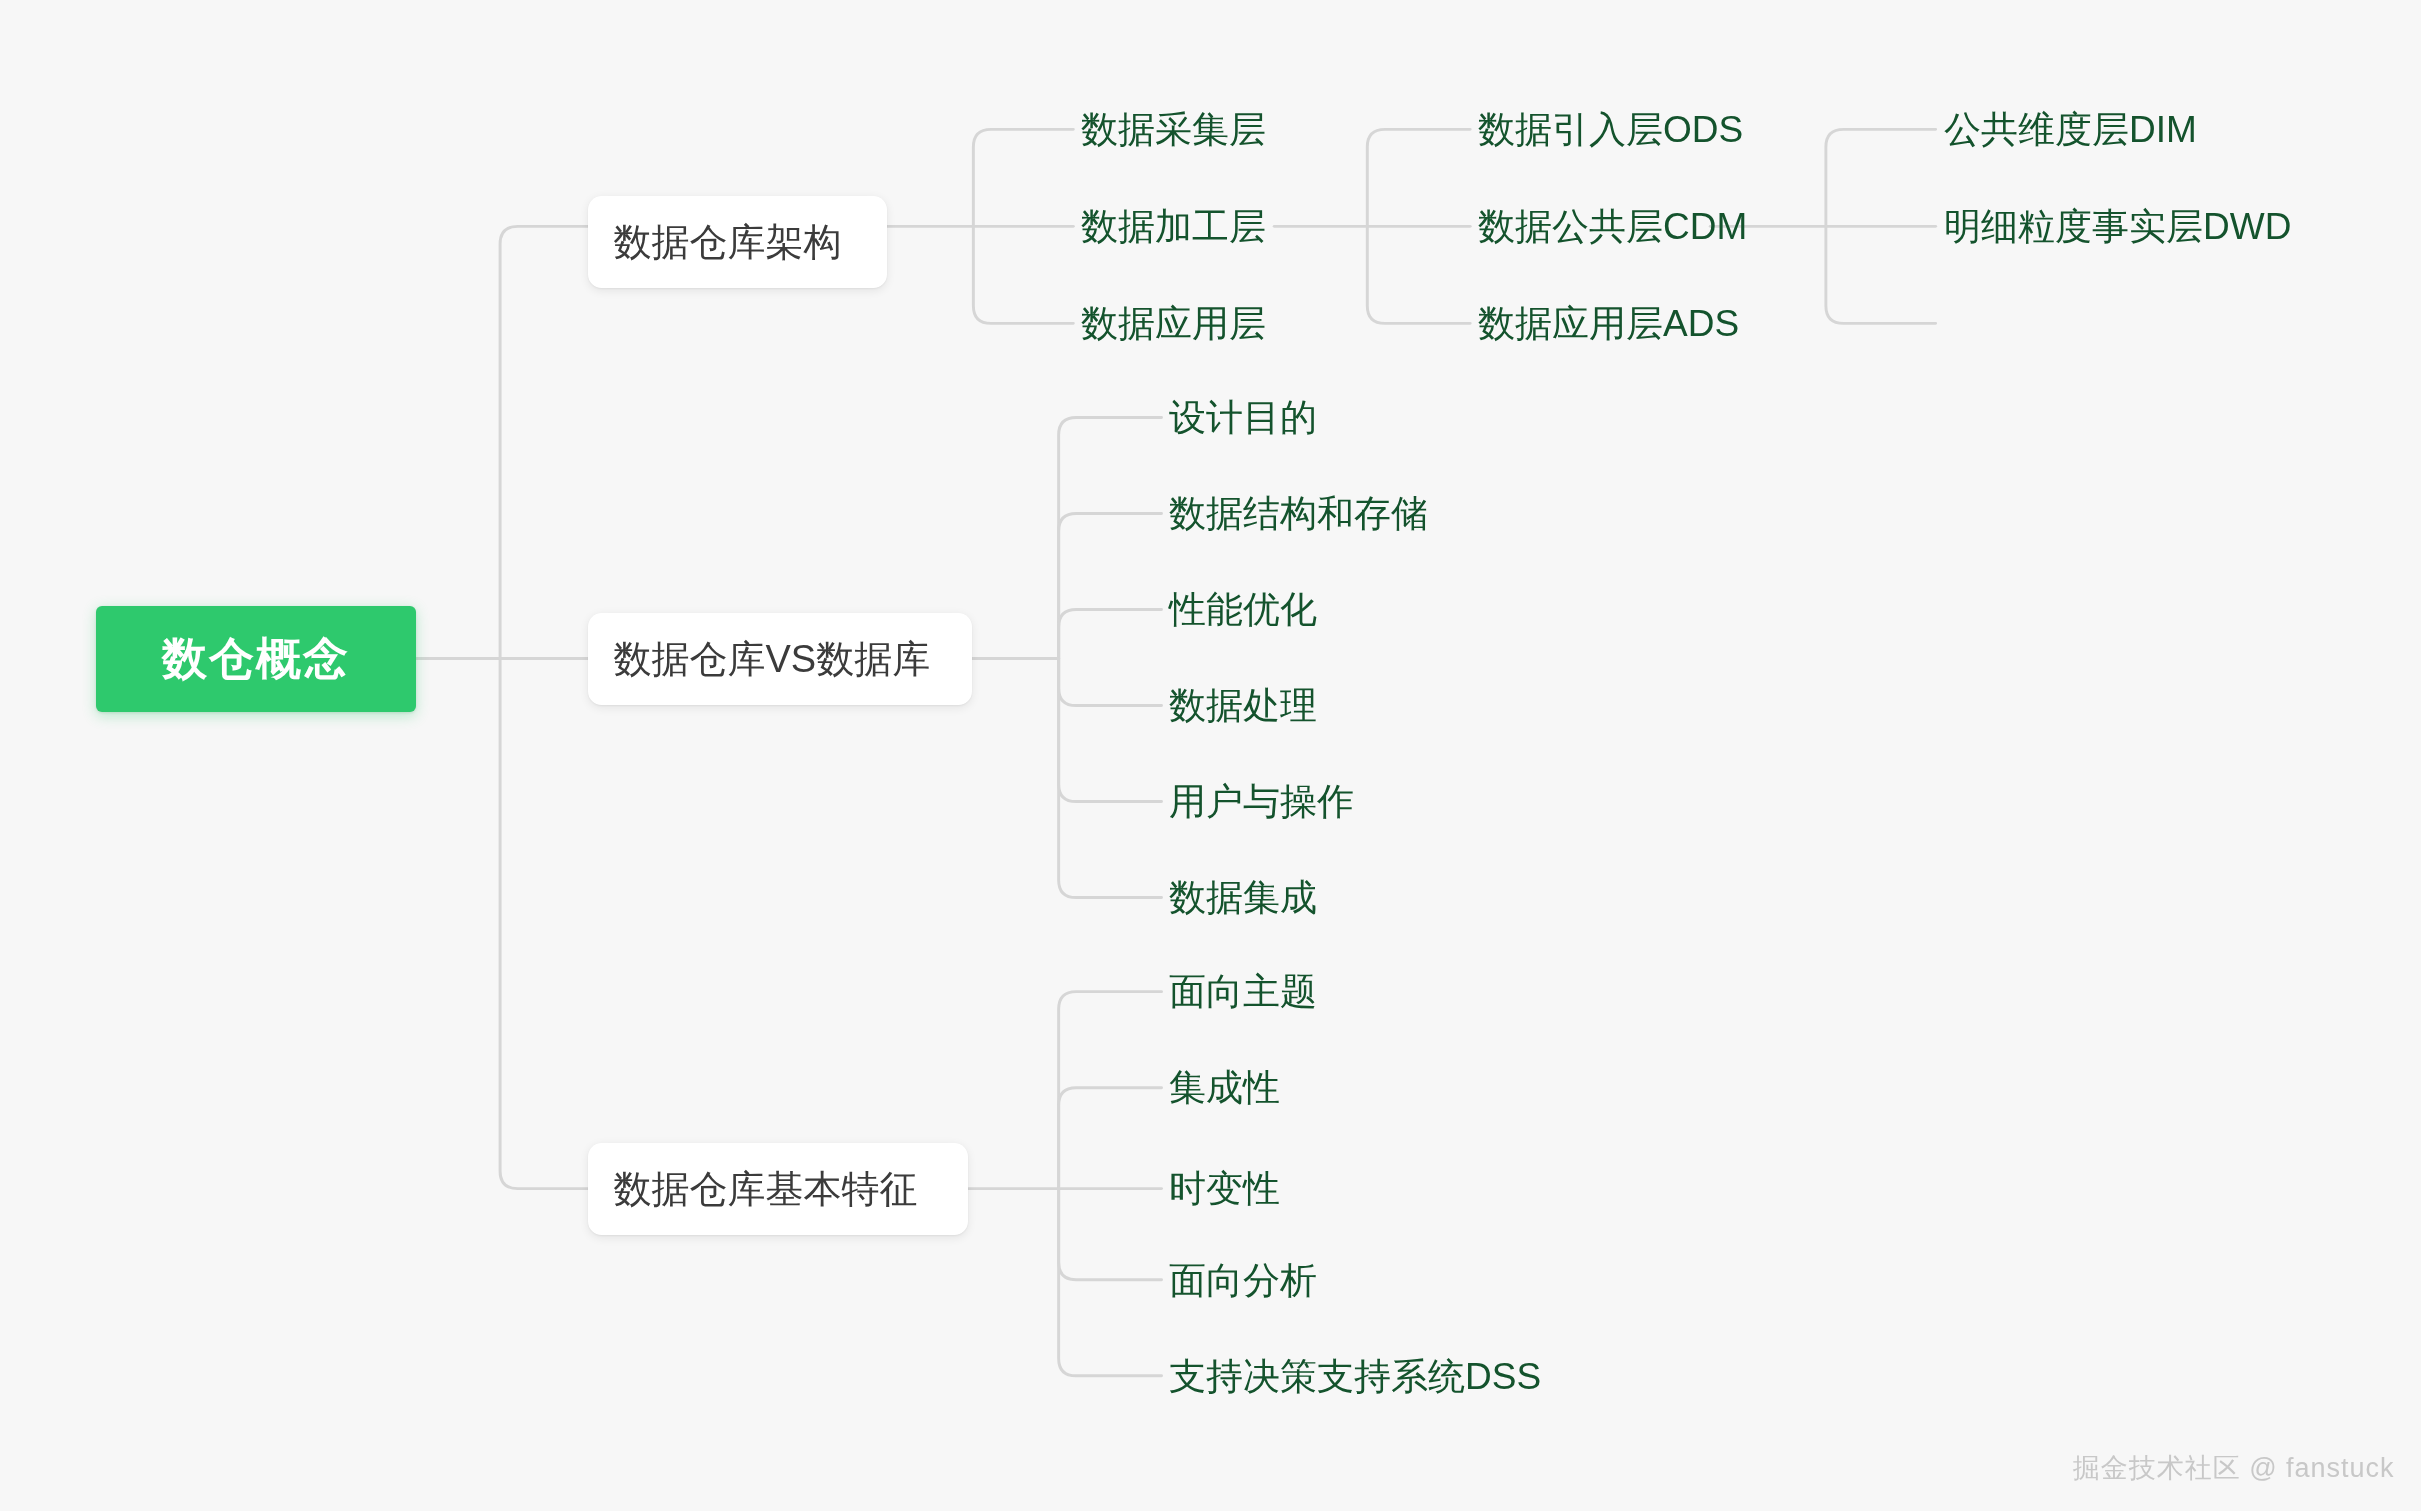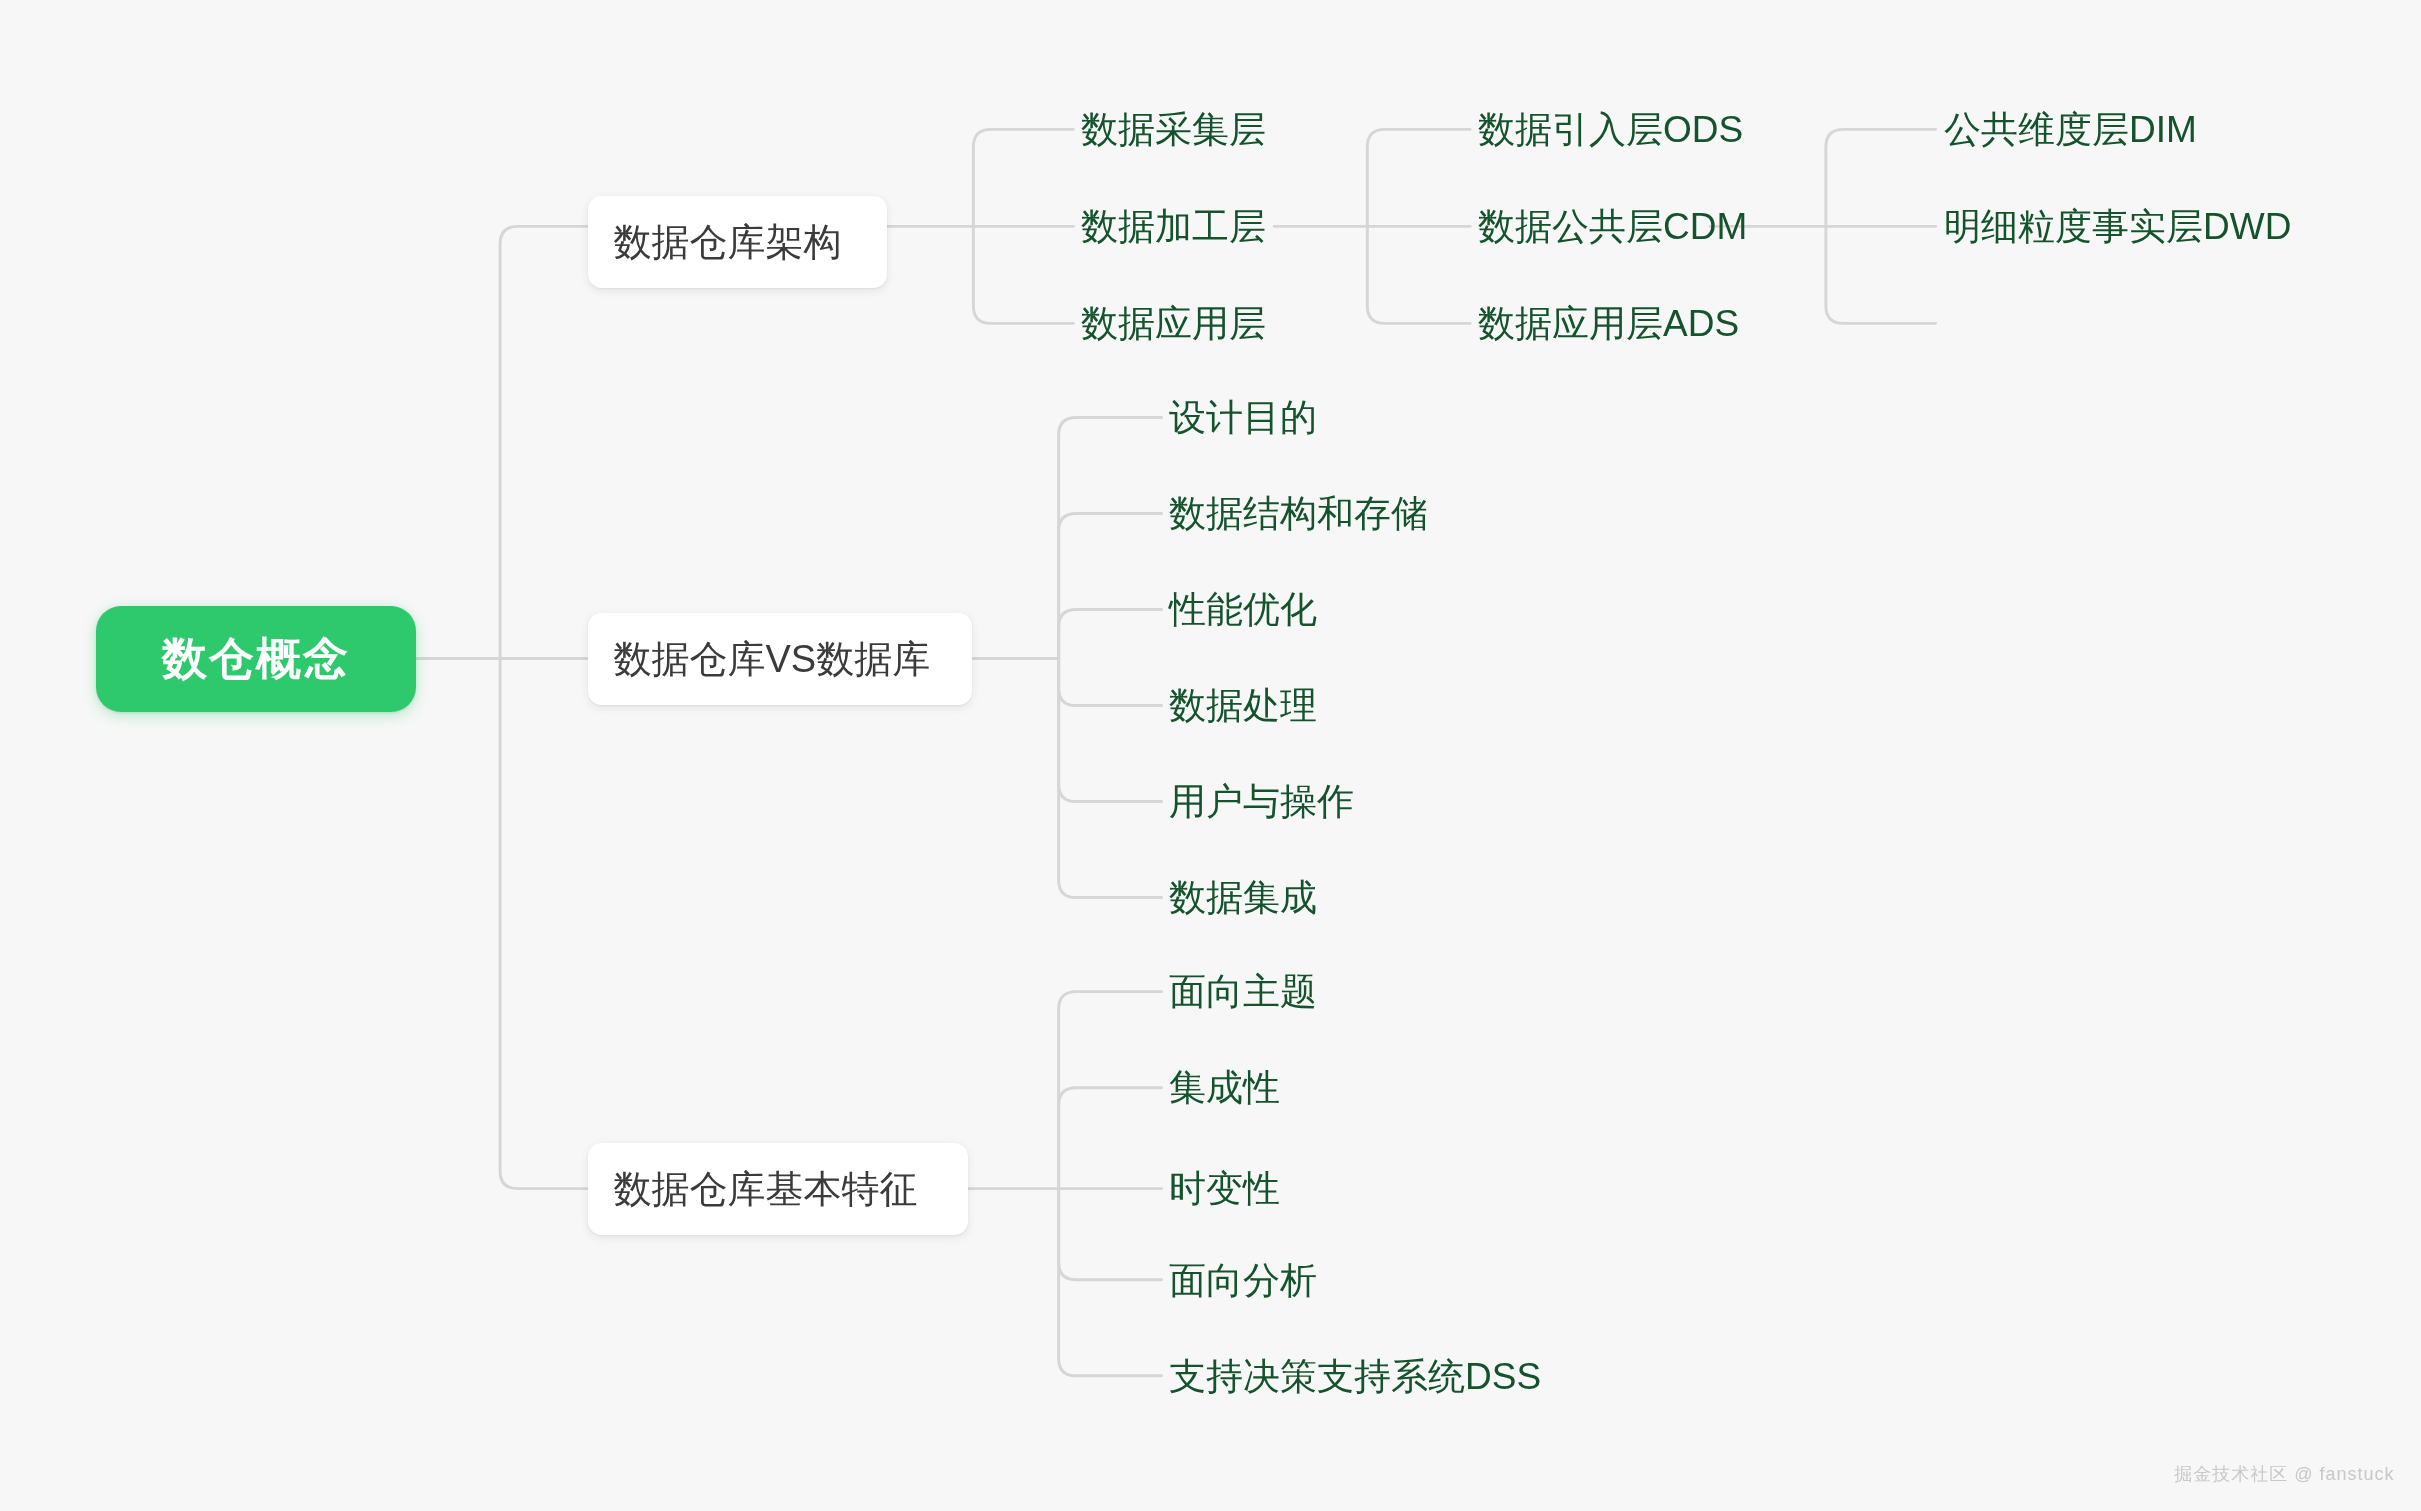--- a/index.html
+++ b/index.html
@@ -28,21 +28,21 @@
   .node {
     position: absolute;
     box-sizing: border-box;
     display: flex;
     align-items: center;
     white-space: nowrap;
   }
   
   .node-root {
     background: #2ec96d;
-    border-radius: 25px;
+    border-radius: 6px;
     color: #ffffff;
     font-size: 45px;
     font-weight: bold;
     letter-spacing: 2px;
     padding: 0 33px;
     justify-content: center;
     box-shadow: 0 3.9px 13.7px rgba(46,201,109,0.30), 0 1px 2.9px rgba(0,0,0,0.10);
   }
   
   .node-box {
@@ -55,21 +55,21 @@
   }
   
   .node-leaf {
     color: #14532d;
     font-size: 37px;
     background: transparent;
   }
   .watermark {
     position: absolute;
     color: #c8c8c8;
-    font-size: 18px;
+    font-size: 27px;
     letter-spacing: 1px;
     white-space: nowrap;
   }
 </style>
 </head>
 <body>
 
 <div id="canvas">
 
   <svg id="edges" viewBox="0 0 2471 1542" xmlns="http://www.w3.org/2000/svg">

